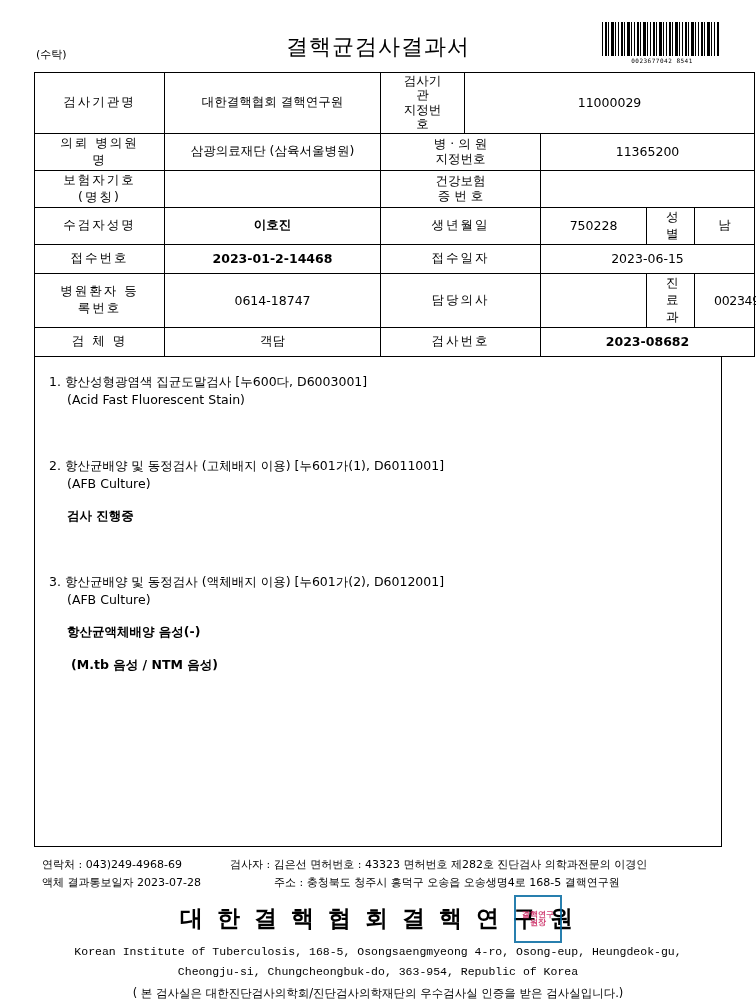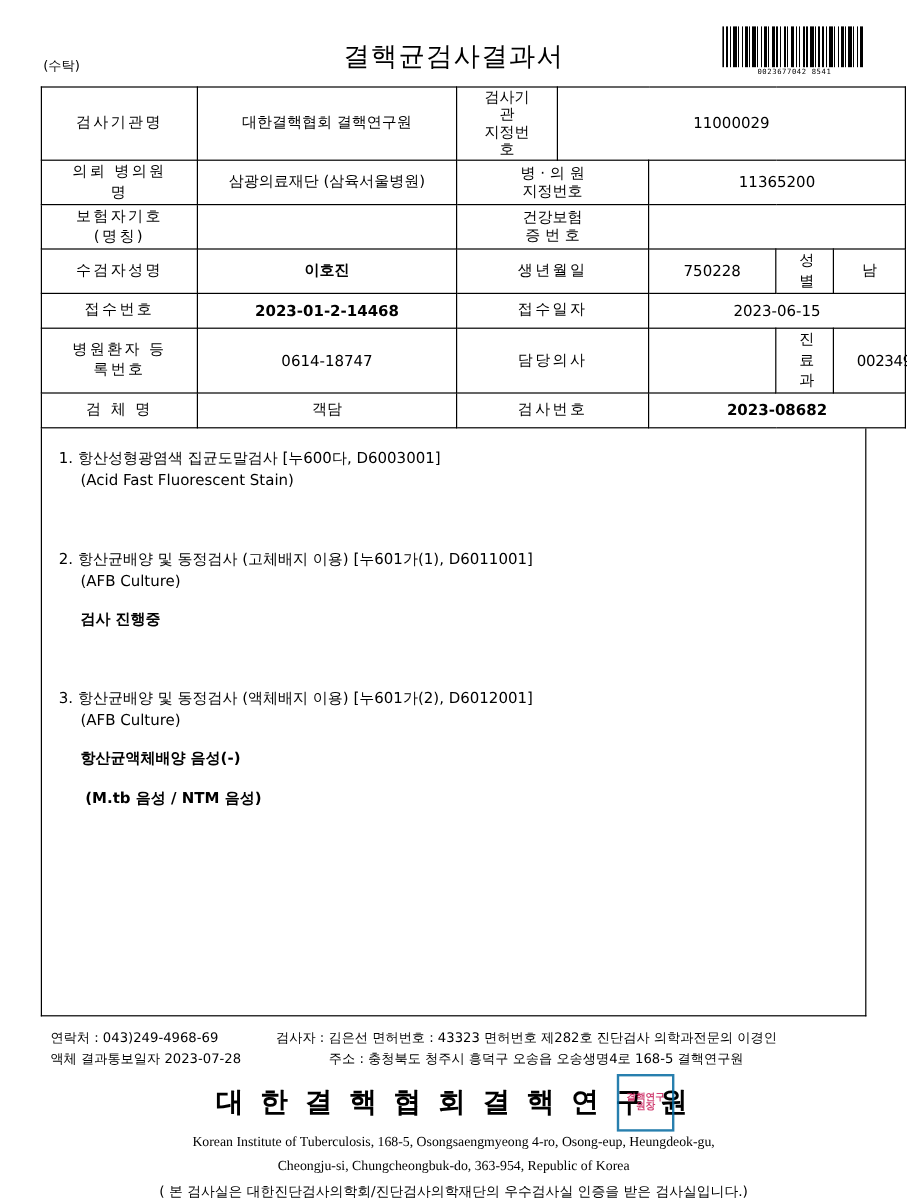--- a/index.html
+++ b/index.html
@@ -167,21 +167,21 @@
     display: flex;
     align-items: center;
     justify-content: center;
     text-align: center;
     opacity: 0.85;
   }
   .stamp span { transform: scale(0.9); display:block; }
   .eng {
     text-align: center;
     font-size: 11.5px;
-    font-family: Liberation Serif, serif;
+    font-family: Liberation Mono, monospace;
     line-height: 1.75;
     margin-top: 8px;
   }
   .note {
     text-align: center;
     font-size: 11.5px;
     margin-top: 4px;
     font-family: "DejaVu Sans", sans-serif;
   }
 </style>

